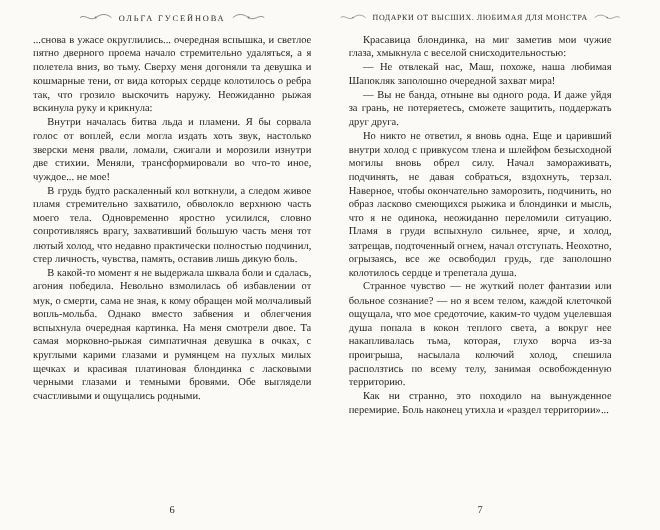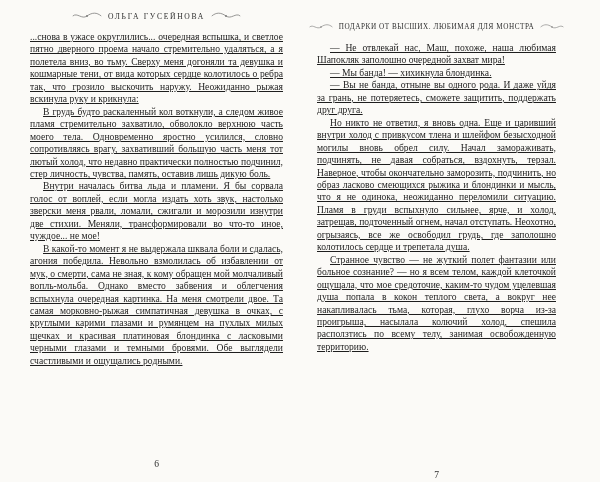--- a/index.html
+++ b/index.html
@@ -11,20 +11,21 @@
     height: 482px;
     background: #fbfaf7;
     font-family: "Liberation Serif", "DejaVu Serif", serif;
     color: #1e1e1e;
     overflow: hidden;
   }
   .spread {
     display: flex;
     width: 600px;
     height: 482px;
+    align-items: flex-end;
   }
   .page {
     width: 300px;
     height: 482px;
     box-sizing: border-box;
     display: flex;
     flex-direction: column;
     padding-top: 10px;
   }
   .page-left  { padding-left: 30px; padding-right: 17px; }
@@ -52,21 +53,20 @@
   .orn-r { transform: scaleX(-1); }
 
   .body-text {
     flex: 1 1 auto;
     margin-top: 9px;
     overflow: hidden;
     text-align: justify;
     font-size: 9.6px;
     line-height: 12.45px;
     hyphens: auto;
-    text-decoration: underline;
     -webkit-hyphens: auto;
   }
   .para {
     margin: 0;
     text-indent: 13px;
   }
   .para.no-indent { text-indent: 0; }
 
   .page-number {
     flex: 0 0 auto;
@@ -88,42 +88,43 @@
         <circle cx="20" cy="5" r="1.2" fill="#4a4a4a"></circle>
       </svg>
       <span class="head-text">ОЛЬГА ГУСЕЙНОВА</span>
       <svg class="orn orn-r" width="30" height="8" viewBox="0 0 40 10">
         <path d="M1 5 C 7 0, 13 10, 20 5 S 33 0, 39 5" stroke="#4a4a4a" fill="none" stroke-width="1"></path>
         <circle cx="20" cy="5" r="1.2" fill="#4a4a4a"></circle>
       </svg>
     </div>
     <div class="body-text">
         <p class="para no-indent">...снова в ужасе округлились... очередная вспышка, и светлое пятно дверного проема начало стремительно удаляться, а я полетела вниз, во тьму. Сверху меня догоняли та девушка и кошмарные тени, от вида которых сердце колотилось о ребра так, что грозило выскочить наружу. Неожиданно рыжая вскинула руку и крикнула:</p>
+        <p class="para">Внутри началась битва льда и пламени. Я бы сорвала голос от воплей, если могла издать хоть звук, настолько зверски меня рвали, ломали, сжигали и морозили изнутри две стихии. Меняли, трансформировали во что-то иное, чуждое... не мое!</p>
         <p class="para">В грудь будто раскаленный кол воткнули, а следом живое пламя стремительно захватило, обволокло верхнюю часть моего тела. Одновременно яростно усилился, словно сопротивляясь врагу, захвативший большую часть меня тот лютый холод, что недавно практически полностью подчинил, стер личность, чувства, память, оставив лишь дикую боль.</p>
-        <p class="para">Внутри началась битва льда и пламени. Я бы сорвала голос от воплей, если могла издать хоть звук, настолько зверски меня рвали, ломали, сжигали и морозили изнутри две стихии. Меняли, трансформировали во что-то иное, чуждое... не мое!</p>
         <p class="para">В какой-то момент я не выдержала шквала боли и сдалась, агония победила. Невольно взмолилась об избавлении от мук, о смерти, сама не зная, к кому обращен мой молчаливый вопль-мольба. Однако вместо забвения и облегчения вспыхнула очередная картинка. На меня смотрели двое. Та самая морковно-рыжая симпатичная девушка в очках, с круглыми карими глазами и румянцем на пухлых милых щечках и красивая платиновая блондинка с ласковыми черными глазами и темными бровями. Обе выглядели счастливыми и ощущались родными.</p>
       </div>
     <div class="page-number">6</div>
   </section>
 
   <section class="page page-right">
     <div class="running-head">
       <svg class="orn" width="24" height="8" viewBox="0 0 40 10">
         <path d="M1 5 C 7 0, 13 10, 20 5 S 33 0, 39 5" stroke="#4a4a4a" fill="none" stroke-width="1"></path>
         <circle cx="20" cy="5" r="1.2" fill="#4a4a4a"></circle>
       </svg>
       <span class="head-text">ПОДАРКИ ОТ ВЫСШИХ. ЛЮБИМАЯ ДЛЯ МОНСТРА</span>
       <svg class="orn orn-r" width="24" height="8" viewBox="0 0 40 10">
         <path d="M1 5 C 7 0, 13 10, 20 5 S 33 0, 39 5" stroke="#4a4a4a" fill="none" stroke-width="1"></path>
         <circle cx="20" cy="5" r="1.2" fill="#4a4a4a"></circle>
       </svg>
     </div>
     <div class="body-text">
+        <p class="para">Красавица блондинка, на миг заметив мои чужие глаза, хмыкнула с веселой снисходительностью:</p>
         <p class="para">— Не отвлекай нас, Маш, похоже, наша любимая Шапокляк заполошно очередной захват мира!</p>
-        <p class="para">— Мы банда! — хихикнула блондинка.</p>
         <p class="para">— Вы не банда, отныне вы одного рода. И даже уйдя за грань, не потеряетесь, сможете защитить, поддержать друг друга.</p>
         <p class="para">Но никто не ответил, я вновь одна. Еще и царивший внутри холод с привкусом тлена и шлейфом безысходной могилы вновь обрел силу. Начал замораживать, подчинять, не давая собраться, вздохнуть, терзал. Наверное, чтобы окончательно заморозить, подчинить, но образ ласково смеющихся рыжика и блондинки и мысль, что я не одинока, неожиданно переломили ситуацию. Пламя в груди вспыхнуло сильнее, ярче, и холод, затрещав, подточенный огнем, начал отступать. Неохотно, огрызаясь, все же освободил грудь, где заполошно колотилось сердце и трепетала душа.</p>
         <p class="para">Странное чувство — не жуткий полет фантазии или больное сознание? — но я всем телом, каждой клеточкой ощущала, что мое средоточие, каким-то чудом уцелевшая душа попала в кокон теплого света, а вокруг нее накапливалась тьма, которая, глухо ворча из-за проигрыша, насылала колючий холод, спешила расползтись по всему телу, занимая освобожденную территорию.</p>
+        <p class="para">Как ни странно, это походило на вынужденное перемирие. Боль наконец утихла и «раздел территории»...</p>
       </div>
     <div class="page-number">7</div>
   </section>
 
 </div>
 
 </body></html>

